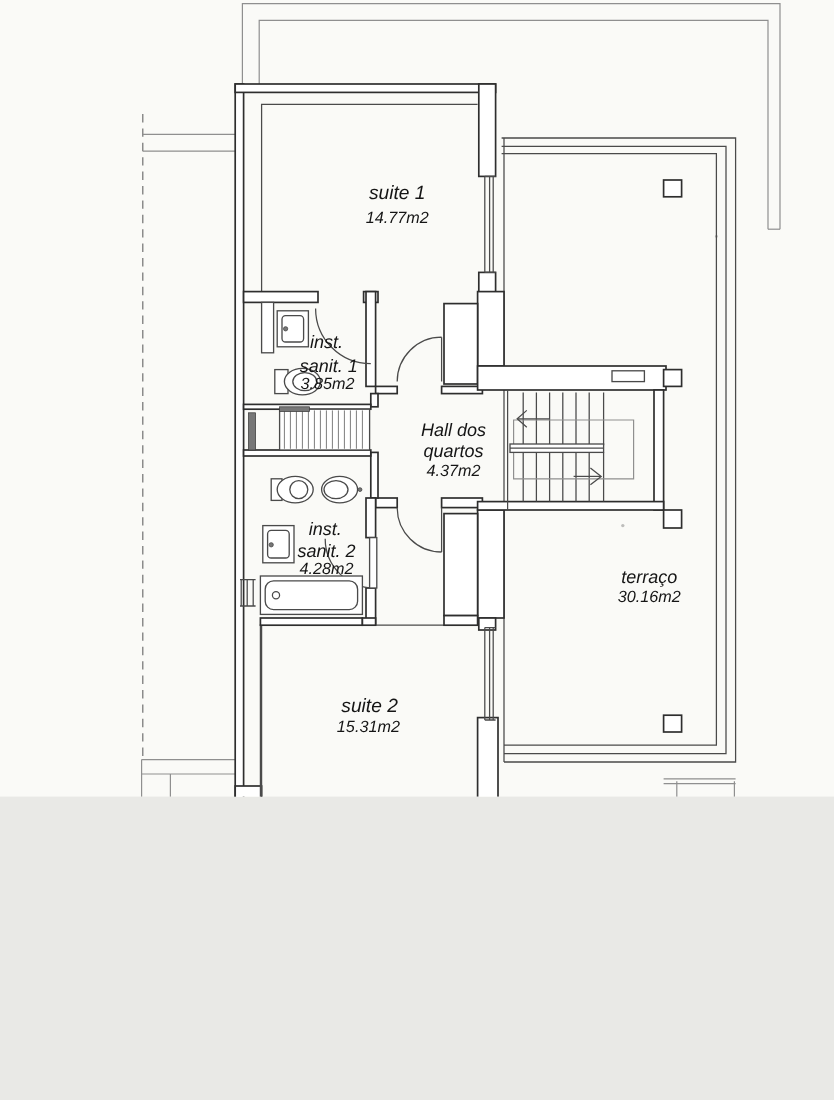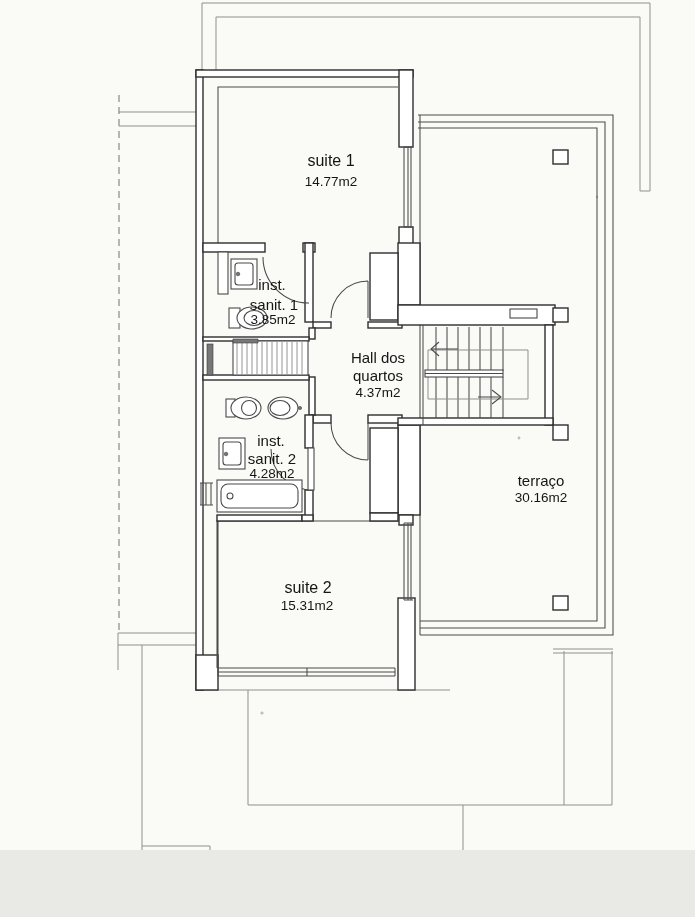--- a/index.html
+++ b/index.html
@@ -1,19 +1,19 @@
 <!DOCTYPE html>
 <html style="--paper: #fafaf7; --wall: #2e2e2e; --line: #4a4a4a; --light: #8f8f8f; --text: #151515;"><head>
 <meta charset="utf-8">
 <style>
   :root{
     --paper:#fafaf7; --wall:#2e2e2e; --line:#4a4a4a; --light:#8f8f8f; --text:#151515;
   }
   html,body{margin:0;padding:0;background:#e9e9e6;}
-  .stage{width:695px;height:850px;background:var(--paper);position:relative;overflow:hidden;}
+  .stage{width:695px;height:664px;background:var(--paper);position:relative;overflow:hidden;font-style:italic;}
   svg{display:block}
   .wl   {fill:#ffffff;stroke:var(--wall);stroke-width:1.4;}
   .md   {fill:none;stroke:var(--line);stroke-width:1.05;}
   .lt   {fill:none;stroke:var(--light);stroke-width:1;}
   .fx   {fill:#ffffff;stroke:var(--line);stroke-width:1.1;}
   .dk   {fill:#777777;stroke:#3a3a3a;stroke-width:.6;}
   .dash {fill:none;stroke:#707070;stroke-width:1;stroke-dasharray:7 5;}
   .hatch{stroke:#787878;stroke-width:.8;}
   .speck{fill:#8a8a8a;opacity:.55;}
   text{font-family:"Liberation Sans",sans-serif;fill:var(--text);text-anchor:middle;}

